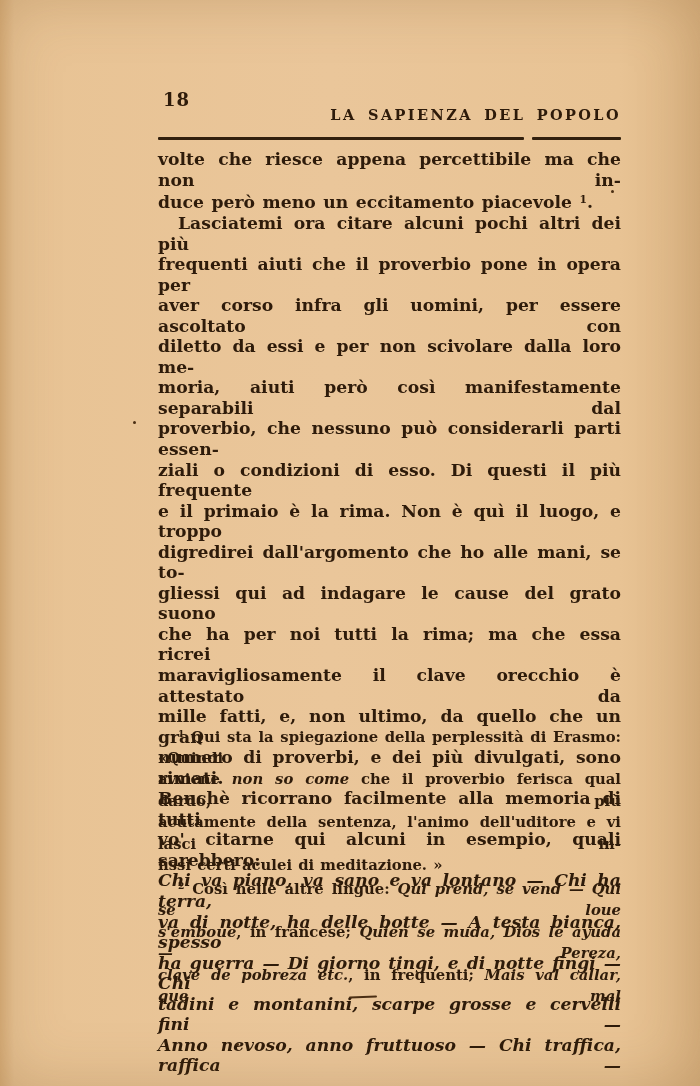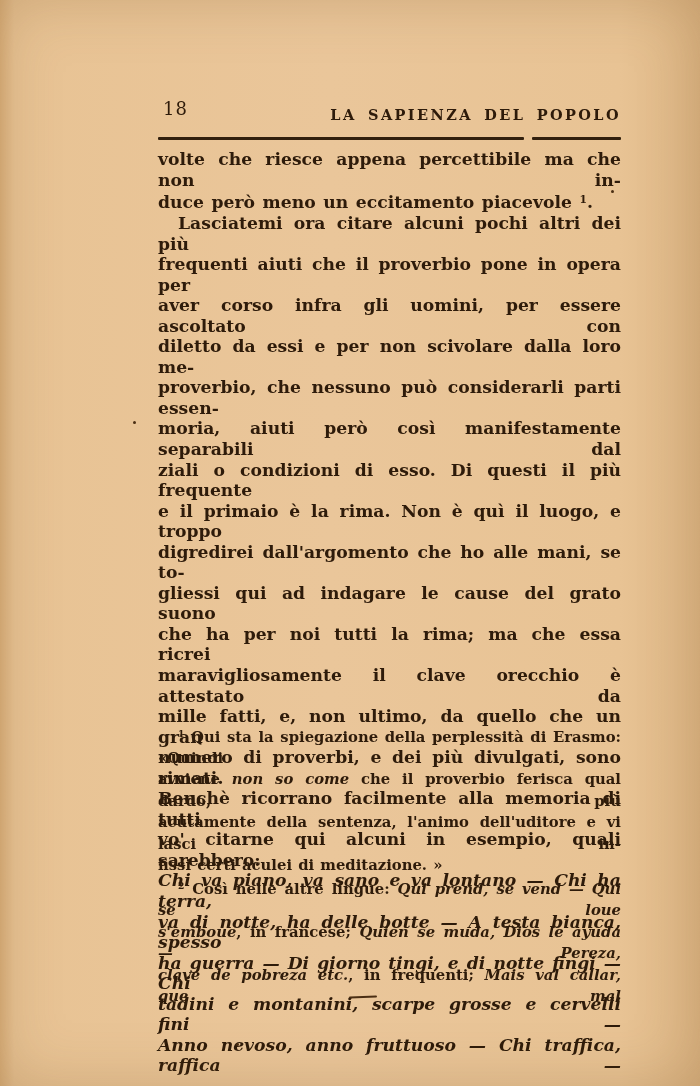--- a/index.html
+++ b/index.html
@@ -7,21 +7,21 @@
     width:700px;height:1086px;position:relative;overflow:hidden;
     background:#e8c394;
     font-family:"DejaVu Serif","Liberation Serif",serif;
     color:#2e1b0a;
   }
   .page{
     position:absolute;inset:0;
     background:linear-gradient(90deg,#dcb27e 0px,#e8c394 14px,#eac69a 330px,#e8c394 620px,#ddb685 700px);
   }
   .vignette{position:absolute;inset:0;box-shadow:inset 0 0 60px rgba(120,80,30,.25);pointer-events:none;}
-  .header-num{position:absolute;left:163px;top:98px;font-size:18px;font-weight:400;letter-spacing:1px;}
+  .header-num{position:absolute;left:163px;top:89px;font-size:18px;font-weight:700;letter-spacing:1px;}
   .header-title{position:absolute;left:158px;width:463px;top:106px;text-align:right;
     font-size:14.5px;font-weight:700;letter-spacing:2.4px;word-spacing:4px;}
   .rule{position:absolute;top:137px;height:2.6px;background:#32200e;border-radius:1px;}
   .rule.r1{left:158px;width:366px;}
   .rule.r2{left:532px;width:89px;}
   .body-text{
     position:absolute;left:158px;top:149px;width:463px;
     font-size:17.2px;line-height:20.55px;font-weight:600;word-spacing:1.6px;
   }
   .footnotes{
@@ -51,22 +51,22 @@
   <div class="rule r1"></div>
   <div class="rule r2"></div>
 
   <div class="body-text" id="body-text">
       <div class="line"><span>volte che riesce appena percettibile ma che non in-</span></div>
       <div class="line last"><span>duce però meno un eccitamento piacevole </span><span class="sup">1</span><span>.</span></div>
       <div class="line indent"><span>Lasciatemi ora citare alcuni pochi altri dei più</span></div>
       <div class="line"><span>frequenti aiuti che il proverbio pone in opera per</span></div>
       <div class="line"><span>aver corso infra gli uomini, per essere ascoltato con</span></div>
       <div class="line"><span>diletto da essi e per non scivolare dalla loro me-</span></div>
+      <div class="line"><span>moria, aiuti però così manifestamente separabili dal</span></div>
       <div class="line"><span>proverbio, che nessuno può considerarli parti essen-</span></div>
-      <div class="line"><span>moria, aiuti però così manifestamente separabili dal</span></div>
       <div class="line"><span>ziali o condizioni di esso. Di questi il più frequente</span></div>
       <div class="line"><span>e il primaio è la rima. Non è quì il luogo, e troppo</span></div>
       <div class="line"><span>digredirei dall'argomento che ho alle mani, se to-</span></div>
       <div class="line"><span>gliessi qui ad indagare le cause del grato suono</span></div>
       <div class="line"><span>che ha per noi tutti la rima; ma che essa ricrei</span></div>
       <div class="line"><span>maravigliosamente il clave orecchio è attestato da</span></div>
       <div class="line"><span>mille fatti, e, non ultimo, da quello che un gran</span></div>
       <div class="line"><span>numero di proverbi, e dei più divulgati, sono rimati.</span></div>
       <div class="line"><span>Benchè ricorrano facilmente alla memoria di tutti</span></div>
       <div class="line"><span>vo' citarne qui alcuni in esempio, quali sarebbero:</span></div>

